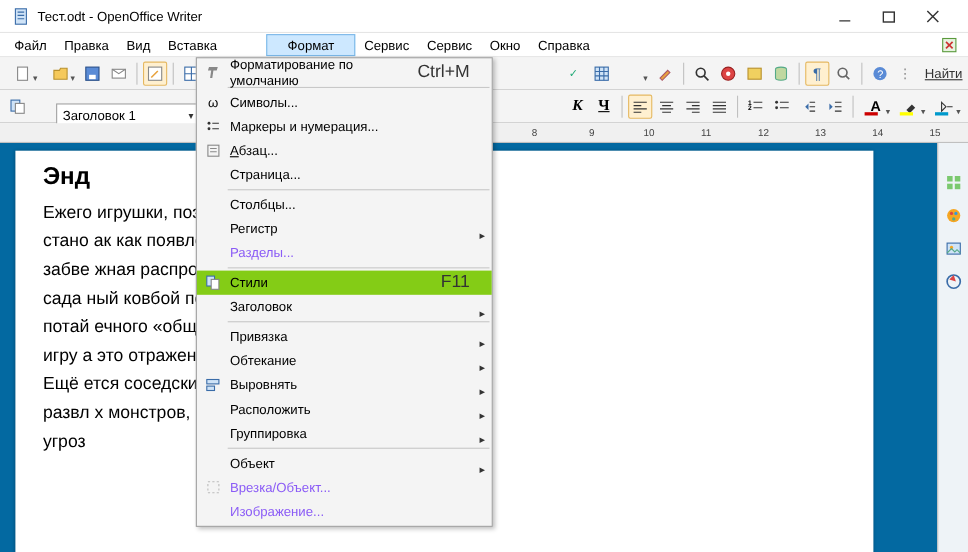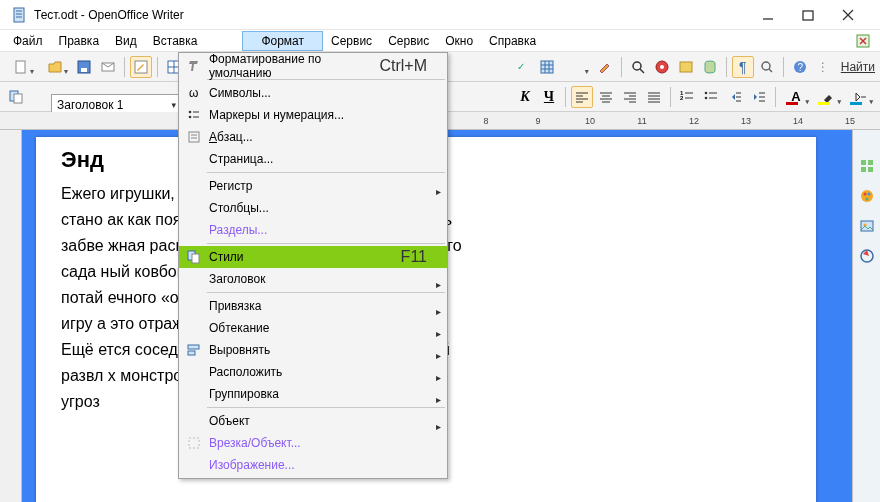--- a/index.html
+++ b/index.html
@@ -31,21 +31,21 @@
 .fmt-bar .style-combo { width:130px; margin-left:22px;margin-top:16px; }
 .fmt-bar .fmt-btn { width:22px; height:22px; display:flex; align-items:center; justify-content:center; border:1px solid transparent; border-radius:2px; font-family:"Times New Roman",serif; font-size:14px; font-weight:bold; }
 .fmt-bar .fmt-btn.active { background:#fff0d0; border-color:#e5b860; }
 .fmt-bar .fmt-btn.dd { width:30px; position:relative; }
 .fmt-bar .fmt-btn.dd::after { content:"▾"; font-size:7px; color:#555; position:absolute; right:1px; bottom:1px; }
 .fmt-bar .sep { width:1px; height:20px; background:#c0c0c0; margin:0 3px; }
 
 .ruler { height:18px; background:#f0f0f0; border-bottom:1px solid #c0c0c0; display:flex; align-items:center; padding-left:38px; font-size:9px; color:#444; overflow:hidden; position:relative; }
 .ruler .tick { width:52px; text-align:center; }
 
-.content { position:absolute; top:130px; bottom:0; left:0; right:0; display:flex; background:#3b82f6; }
+.content { position:absolute; top:130px; bottom:0; left:0; right:0; display:flex; background:#0369a1;flex-direction:column; }
 .left-ruler { width:22px; background:#f0f0f0; border-right:1px solid #c0c0c0; }
 .page-scroll { flex:1; overflow:hidden; position:relative; }
 .page { background:#fff; margin:7px 0 0 14px; width:780px; min-height:600px; padding:10px 25px; box-shadow:0 0 3px rgba(0,0,0,.3); font-family:"Times New Roman",serif; font-size:16px; line-height:26px; }
 .page h1 { font-size:22px; font-weight:bold; margin-bottom:8px; }
 .page p { margin-bottom:0; }
 .scroll-v { width:17px; background:#f0f0f0; border-left:1px solid #d0d0d0; position:relative; }
 .scroll-v .thumb { position:absolute; top:20px; left:2px; right:2px; height:120px; background:#c0c0c0; border-radius:2px; }
 
 .side-panel { position:absolute; top:130px; right:0; bottom:0; width:28px; background:#eef3f7; border-left:1px solid #c0c0c0; display:flex; flex-direction:column; align-items:center; gap:10px; padding-top:26px; }
 .side-panel .sp-btn { width:20px; height:20px; border-radius:3px; display:flex;align-items:center;justify-content:center; }
@@ -421,26 +421,26 @@
       </span>
     <span class="lbl"><u>А</u><span></span>бзац...</span>
   </div>
   <div class="row">
     <span class="icon"></span>
     <span class="lbl">Страница...</span>
   </div>
   <div class="div"></div>
   <div class="row">
     <span class="icon"></span>
+      <span class="lbl">Столбцы...</span>
+  </div>
+  <div class="row">
+    <span class="icon"></span>
       <span class="lbl">Регистр</span>
       <span class="sub"></span>
-  </div>
-  <div class="row">
-    <span class="icon"></span>
-      <span class="lbl">Столбцы...</span>
   </div>
   <div class="row disabled">
     <span class="icon"></span>
       <span class="lbl">Разделы...</span>
   </div>
   <div class="div"></div>
   <div class="row sel">
     <span class="icon">
         <svg class="ic" viewBox="0 0 16 16">
           <rect x="2" y="2" width="7" height="9" fill="#cfe3f7" stroke="#3a6ca8"></rect>

